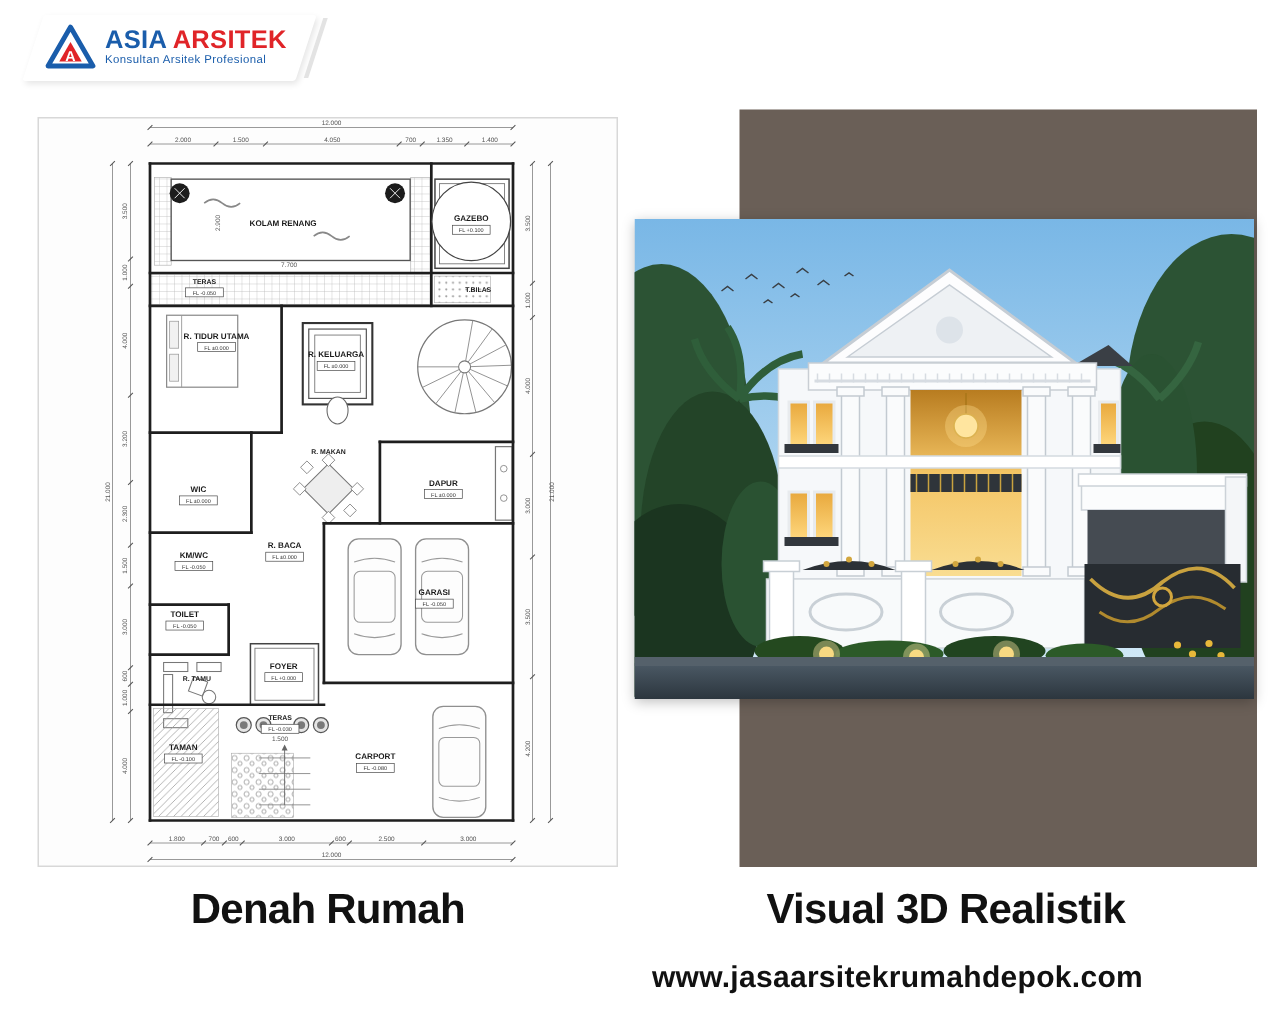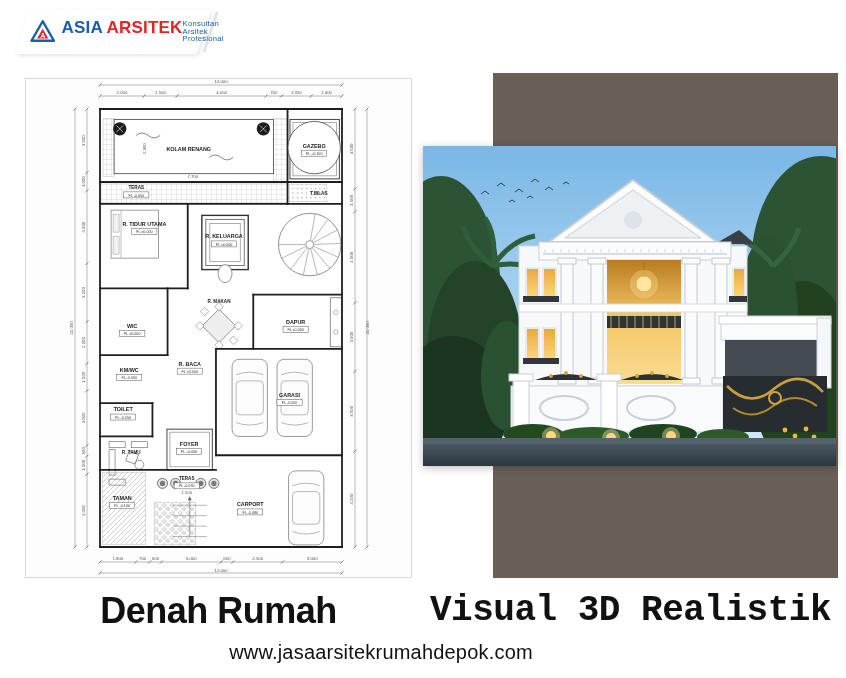--- a/index.html
+++ b/index.html
@@ -12,43 +12,43 @@
   html,body{background:#ffffff;}
   body{font-family:"Liberation Sans",sans-serif;color:var(--ink);}
   .page{position:relative;width:846px;height:678px;background:#ffffff;overflow:hidden;}
 
   
   .logo{position:absolute;left:22px;top:10px;width:190px;height:48px;}
   .logo-banner{position:absolute;left:0;top:0;width:182px;height:44px;background:#ffffff;
     transform:skewX(-18deg);box-shadow:2px 2px 4px rgba(0,0,0,0.10);border-radius:2px;}
   .logo-banner:after{content:"";position:absolute;right:-8px;top:2px;width:3px;height:40px;background:#e3e3e3;}
   .logo-inner{position:absolute;left:8px;top:5px;display:flex;align-items:center;gap:6px;}
-  .logo-text{display:flex;flex-direction:row;line-height:1.05;}
+  .logo-text{display:flex;flex-direction:column;line-height:1.05;}
   .brand-line{font-size:17px;font-weight:800;letter-spacing:0.2px;white-space:nowrap;}
   .brand-asia{color:var(--brand-blue);}
   .brand-arsitek{color:var(--brand-red);}
   .brand-tagline{font-size:7.6px;font-weight:400;color:var(--brand-blue);letter-spacing:0.3px;margin-top:1px;}
 
   
   .plan-card{position:absolute;left:25px;top:78px;width:387px;height:500px;background:#fdfdfd;
     border:1px solid #d8d8d8;}
   .plan-card svg{display:block;}
 
   
   .backdrop-rect{position:absolute;left:493px;top:73px;width:345px;height:505px;background:var(--backdrop);}
   .photo{position:absolute;left:423px;top:146px;width:413px;height:320px;box-shadow:0 2px 8px rgba(0,0,0,0.25);}
   .photo svg{display:block;}
 
   
-  .caption{position:absolute;top:590px;text-align:center;font-size:36px;font-weight:800;
+  .caption{position:absolute;top:590px;text-align:center;font-size:28px;font-weight:800;
     letter-spacing:-0.5px;color:var(--ink);}
   .caption-left{left:25px;width:387px;}
-  .caption-right{left:423px;width:415px;font-family:Liberation Mono, monospace;}
-  .footer-url{position:absolute;left:0;top:641px;width:762px;text-align:center;
-    font-size:20px;font-weight:400;color:var(--ink);letter-spacing:0.2px;}
+  .caption-right{left:423px;width:415px;}
+  .footer-url{position:absolute;left:0;top:641px;width:762px;text-align:right;
+    font-size:20px;font-weight:700;color:var(--ink);letter-spacing:0.2px;}
 </style>
 </head>
 <body>
 
 <div class="page">
 
   <div class="logo">
     <div class="logo-banner"></div>
     <div class="logo-inner">
       <svg width="34" height="32" viewBox="0 0 34 32">

